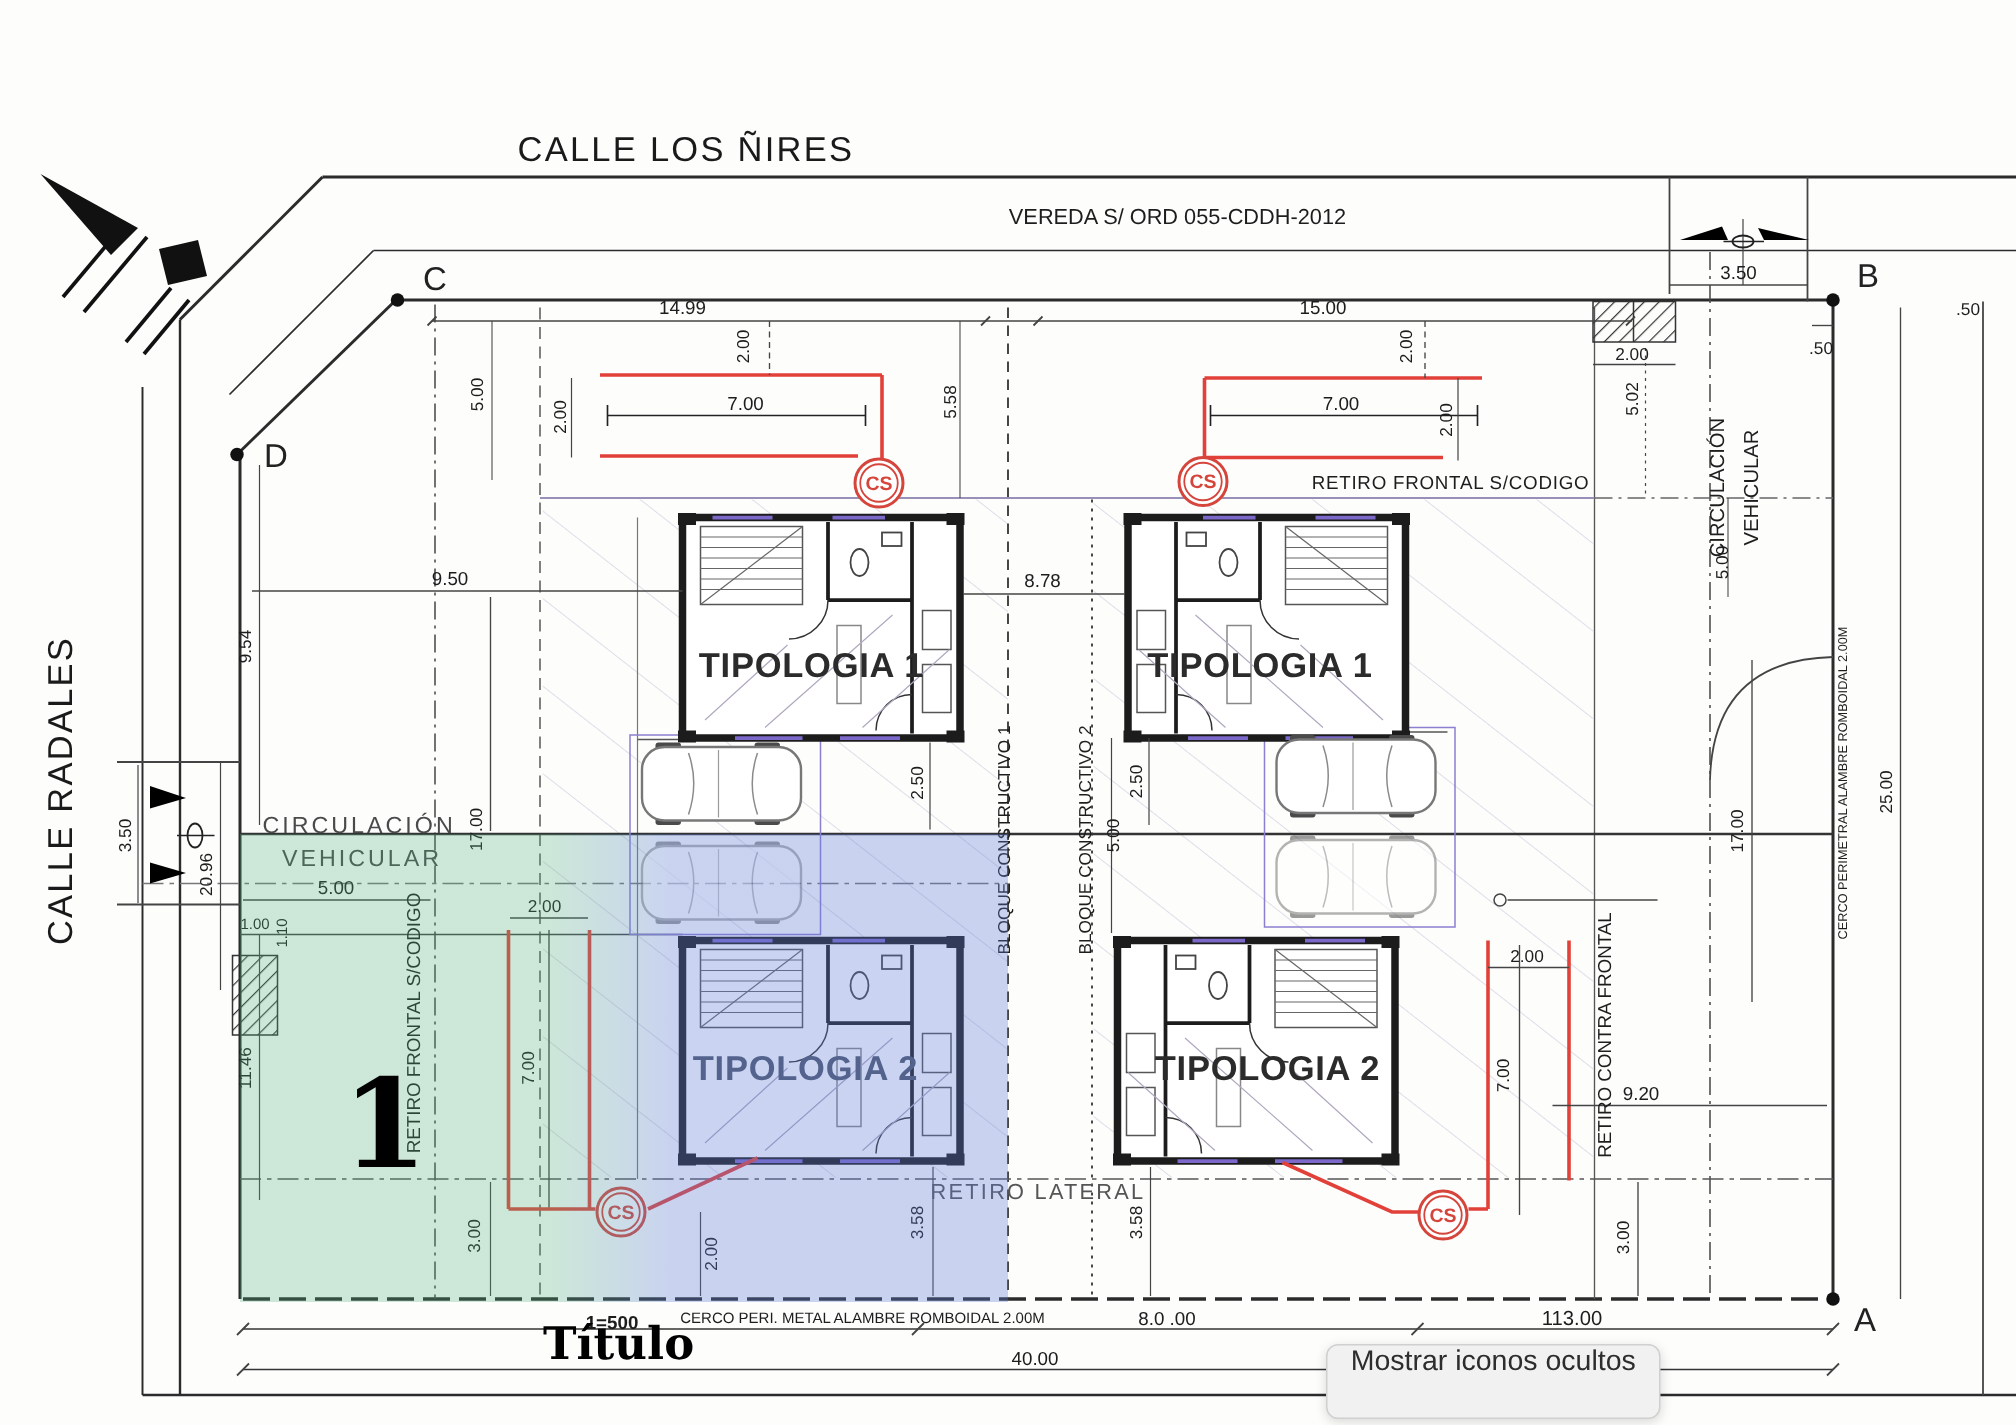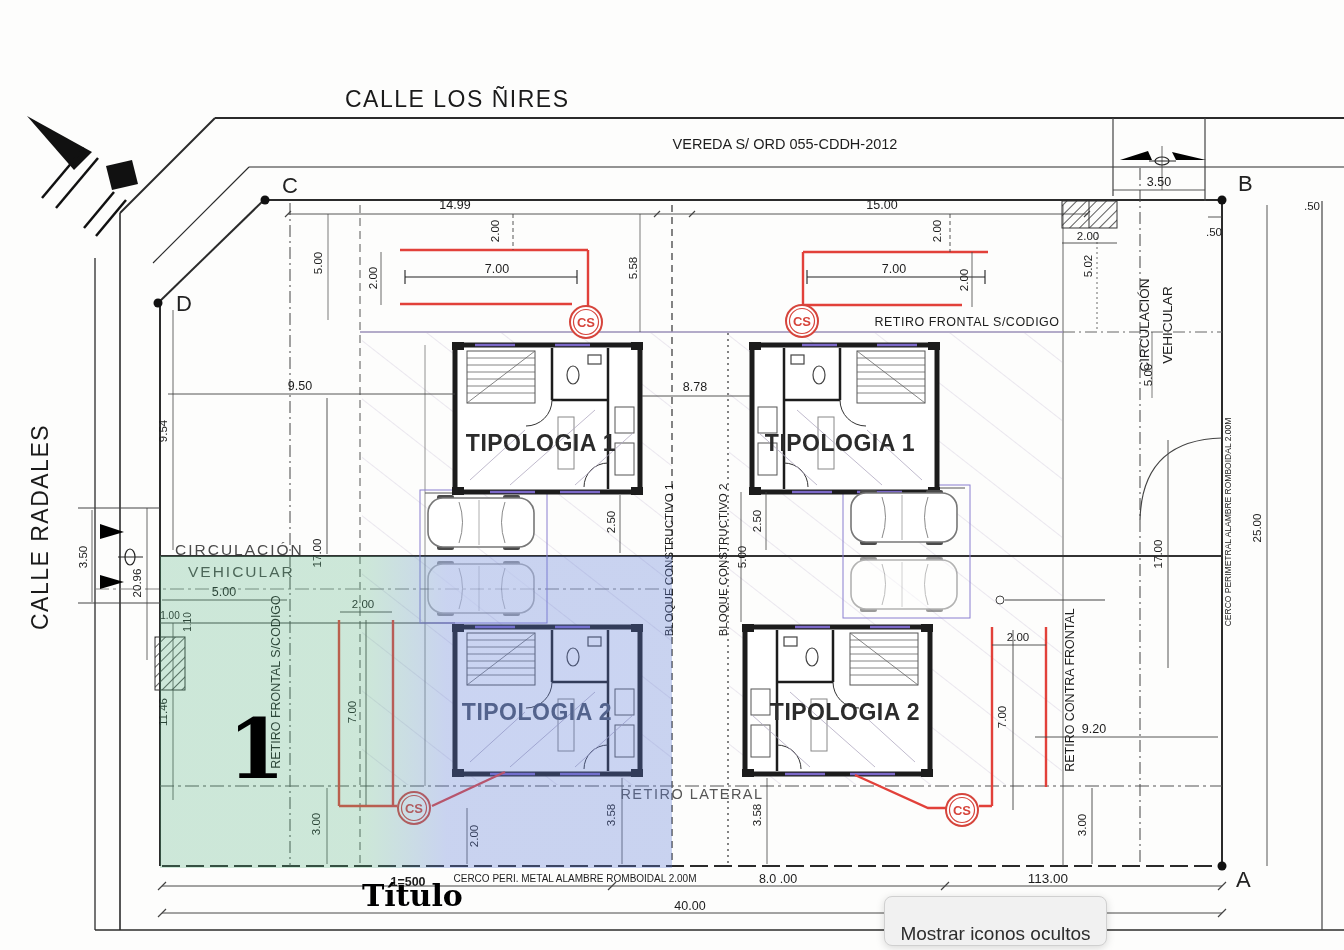--- a/index.html
+++ b/index.html
@@ -11,21 +11,21 @@
   .t13{font-size:13.5px;} .t14{font-size:14.5px;} .t15{font-size:15.5px;}
   .t8{font-size:8.5px;}
   .street{font-size:23px;letter-spacing:1.5px;fill:#1a1a1a;}
   .corner{font-size:22px;fill:#222;}
   .tip{font-size:23px;font-weight:bold;letter-spacing:0.5px;fill:#2b2b2b;}
   .gray{fill:#4a4a4a;}
   .cs-txt{font-size:13px;fill:#d6453c;font-weight:bold;}
   .serif-anno{font-family:"DejaVu Serif","Liberation Serif",serif;font-weight:bold;fill:#000;}
   #tooltip{position:absolute;left:884px;top:896px;width:221px;height:48px;
            background:#f1f1f1;border:1px solid #d0d0d0;border-radius:8px;
-           box-shadow:0 2px 8px rgba(0,0,0,0.15);display:flex;align-items:flex-end;
+           box-shadow:0 2px 8px rgba(0,0,0,0.15);display:flex;align-items:flex-start;
            justify-content:center;font-size:19px;color:#2d2d2d;}
 </style>
 </head>
 <body>
 
 <div id="stage">
 <svg width="1344" height="950" viewBox="0 0 1344 950">
   <defs>
     <pattern id="terrain" width="46" height="46" patternUnits="userSpaceOnUse" patternTransform="rotate(-52)">
       <line x1="0" y1="0" x2="0" y2="46" stroke="#b9aecb" stroke-width="1"></line>

